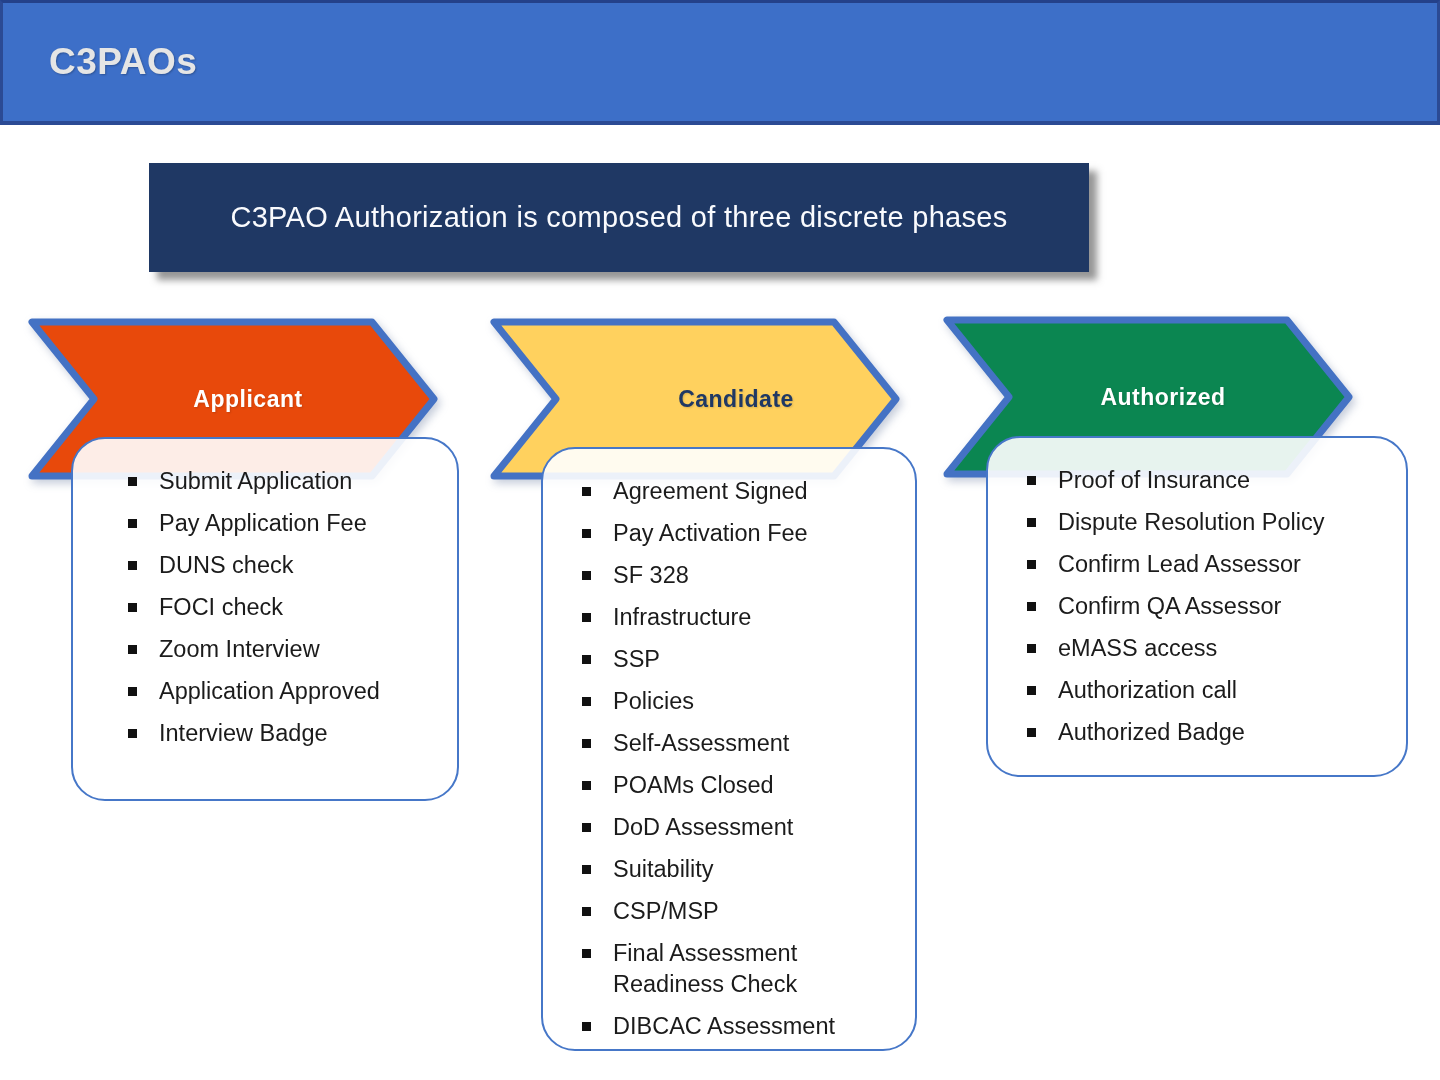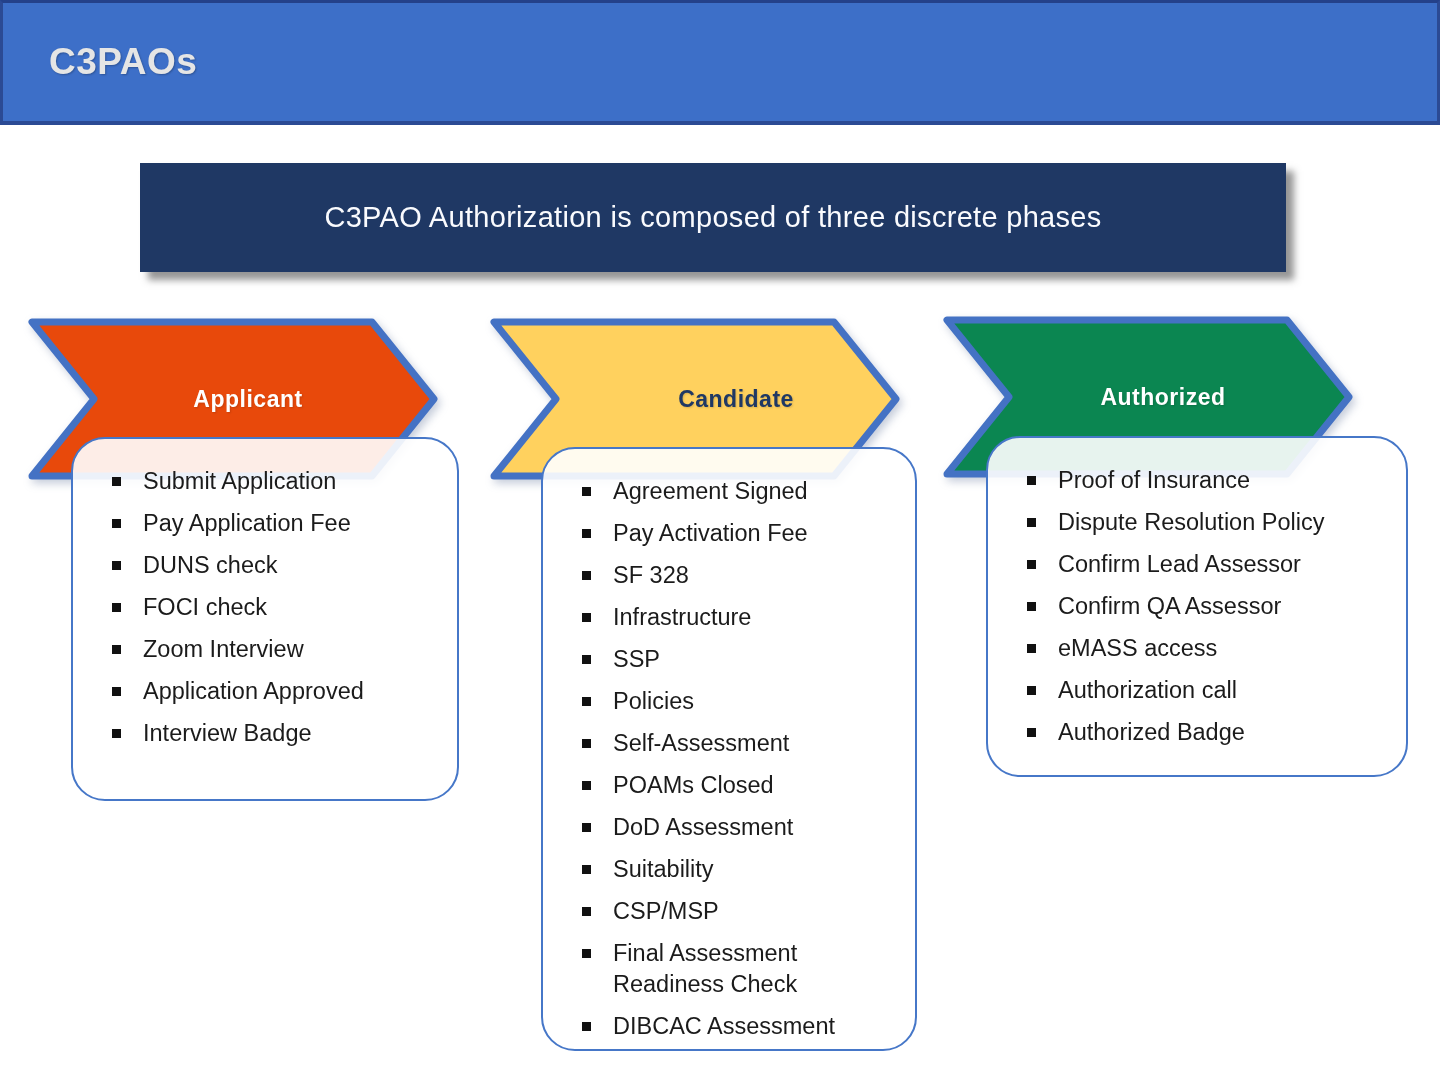--- a/index.html
+++ b/index.html
@@ -14,21 +14,21 @@
     border-top:3px solid #24418A;border-left:3px solid #2B4A94;
     border-right:3px solid #2B4A94;border-bottom:4px solid #2B4A94;
     display:flex;align-items:center;
   }
   .header-title{
     margin:0;padding-left:46px;color:#e5e5e5;font-size:37px;font-weight:bold;
     letter-spacing:.5px;text-shadow:1px 1px 2px rgba(0,0,0,.25);
   }
   
   .banner{
-    position:absolute;left:140px;top:163px;width:1146px;height:109px;
+    position:absolute;left:149px;top:163px;width:940px;height:109px;
     background:#1F3864;display:flex;align-items:center;justify-content:center;
     box-shadow:8px 8px 7px rgba(64,64,64,.55);
   }
   .banner-text{color:#fafbfe;font-size:29px;letter-spacing:.3px;}
   
   .arrow{position:absolute;width:410px;height:162px;z-index:1;
          filter:drop-shadow(3px 4px 4px rgba(90,110,150,.35));}
   .arrow-applicant{left:28px;top:318px;}
   .arrow-candidate{left:490px;top:318px;}
   .arrow-authorized{left:943px;top:316px;}
@@ -41,21 +41,21 @@
   }
   .label-applicant{left:28px;top:318px;}
   .label-candidate{left:516px;top:318px;}
   .label-authorized{left:943px;top:316px;}
   
   .phase-box{
     position:absolute;z-index:2;box-sizing:border-box;
     background:rgba(255,255,255,.9);
     border:2px solid #4677C8;border-radius:34px;
   }
-  .box-applicant{left:71px;top:437px;width:388px;height:364px;}
+  .box-applicant{left:71px;top:437px;width:388px;height:364px;padding-left:16px;}
   .box-candidate{left:541px;top:447px;width:376px;height:604px;}
   .box-authorized{left:986px;top:436px;width:422px;height:341px;}
   .phase-box ul{
     list-style:none;margin:0;padding:27px 20px 0 37px;
   }
   .phase-box li{
     position:relative;padding-left:33px;margin-bottom:11px;
     font-size:23.5px;line-height:31px;color:#1b1b1b;
   }
   .phase-box li::before{

